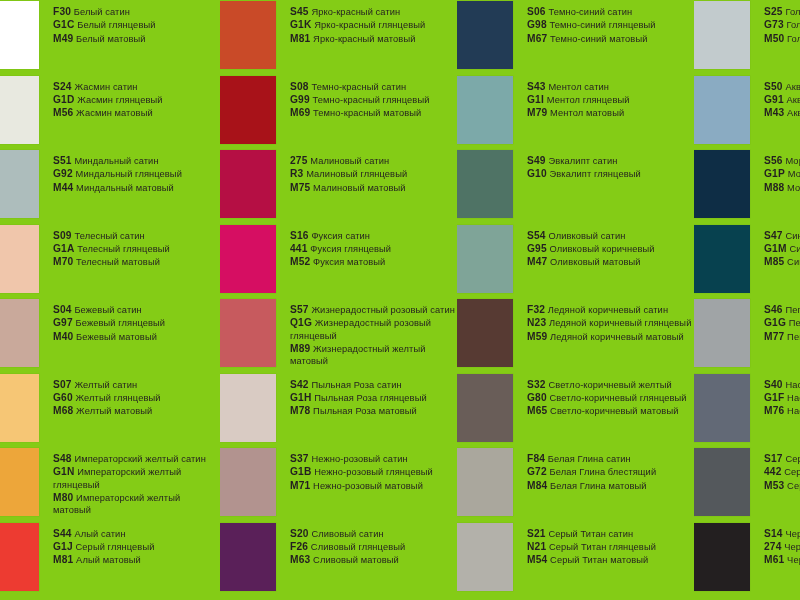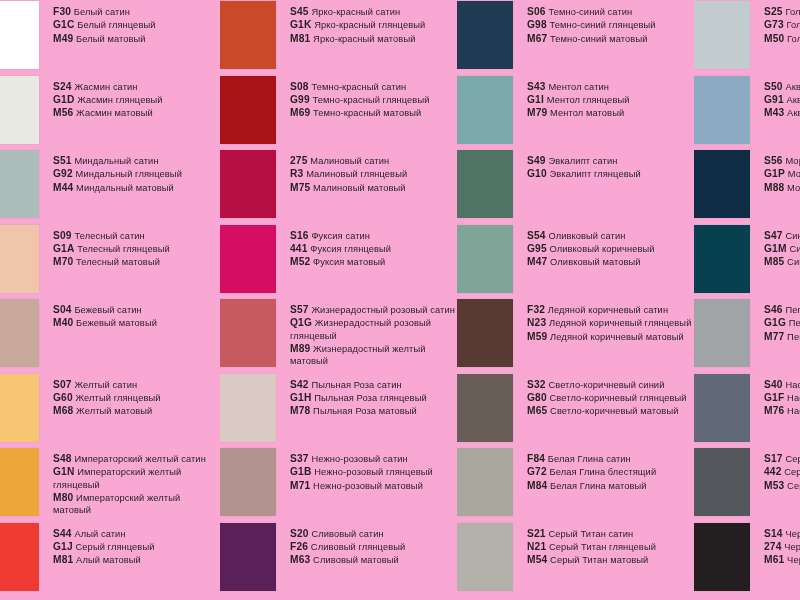--- a/index.html
+++ b/index.html
@@ -12,21 +12,21 @@
     height: 600px;
     overflow: hidden;
     font-family: "Liberation Sans", sans-serif;
     color: #1a1a1a;
   }
 
   #sheet {
     position: relative;
     width: 800px;
     height: 600px;
-    background: #f9a8d4;
+    background: #84cc16;
   }
 
   
   .grid {
     position: absolute;
     left: -17px;          
     top: 0px;
     width: 960px;
     display: grid;
     grid-template-columns: repeat(4, 237px);
@@ -213,20 +213,21 @@
         <div class="labels">
           <div class="line"><span class="code">S47</span> <span class="nm">Сине-зеленый сатин</span></div>
           <div class="line"><span class="code">G1M</span> <span class="nm">Сине-зеленый глянцевый</span></div>
           <div class="line"><span class="code">M85</span> <span class="nm">Сине-зеленый матовый</span></div>
         </div>
       </div>
       <div class="cell">
         <div class="swatch" style="background: rgb(201, 169, 155);"></div>
         <div class="labels">
           <div class="line"><span class="code">S04</span> <span class="nm">Бежевый сатин</span></div>
+          <div class="line"><span class="code">G97</span> <span class="nm">Бежевый глянцевый</span></div>
           <div class="line"><span class="code">M40</span> <span class="nm">Бежевый матовый</span></div>
         </div>
       </div>
       <div class="cell">
         <div class="swatch" style="background: rgb(199, 90, 94);"></div>
         <div class="labels">
           <div class="line"><span class="code">S57</span> <span class="nm">Жизнерадостный розовый сатин</span></div>
           <div class="line"><span class="code">Q1G</span> <span class="nm">Жизнерадостный розовый глянцевый</span></div>
           <div class="line"><span class="code">M89</span> <span class="nm">Жизнерадостный желтый матовый</span></div>
         </div>
@@ -259,21 +260,21 @@
         <div class="swatch" style="background: rgb(217, 203, 195);"></div>
         <div class="labels">
           <div class="line"><span class="code">S42</span> <span class="nm">Пыльная Роза сатин</span></div>
           <div class="line"><span class="code">G1H</span> <span class="nm">Пыльная Роза глянцевый</span></div>
           <div class="line"><span class="code">M78</span> <span class="nm">Пыльная Роза матовый</span></div>
         </div>
       </div>
       <div class="cell">
         <div class="swatch" style="background: rgb(105, 93, 88);"></div>
         <div class="labels">
-          <div class="line"><span class="code">S32</span> <span class="nm">Светло-коричневый синий</span></div>
+          <div class="line"><span class="code">S32</span> <span class="nm">Светло-коричневый желтый</span></div>
           <div class="line"><span class="code">G80</span> <span class="nm">Светло-коричневый глянцевый</span></div>
           <div class="line"><span class="code">M65</span> <span class="nm">Светло-коричневый матовый</span></div>
         </div>
       </div>
       <div class="cell col4">
         <div class="swatch" style="background: rgb(98, 105, 118);"></div>
         <div class="labels">
           <div class="line"><span class="code">S40</span> <span class="nm">Насыщенный Серый сатин</span></div>
           <div class="line"><span class="code">G1F</span> <span class="nm">Насыщенный Серый глянцевый</span></div>
           <div class="line"><span class="code">M76</span> <span class="nm">Насыщенный Серый матовый</span></div>

